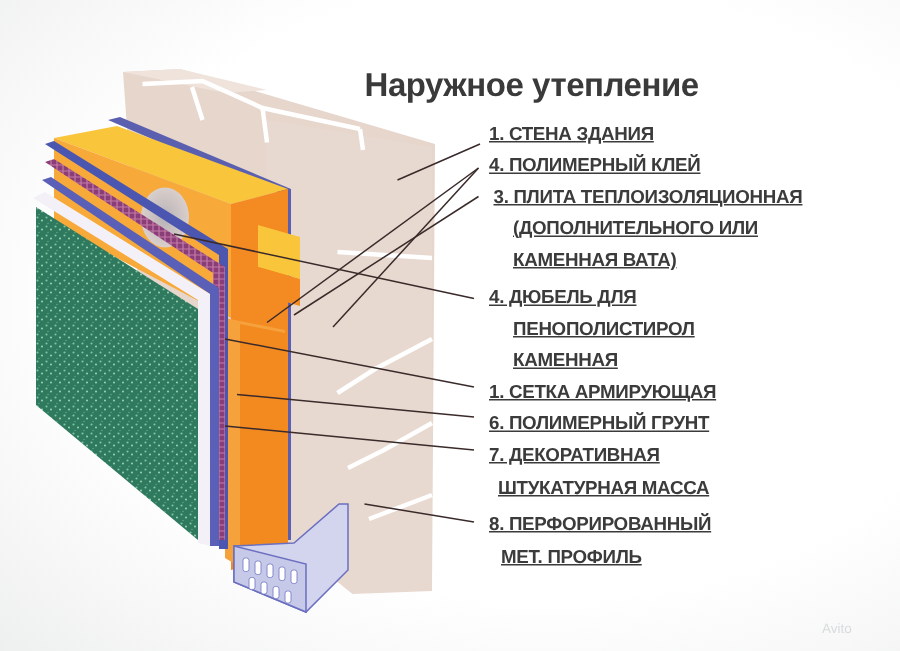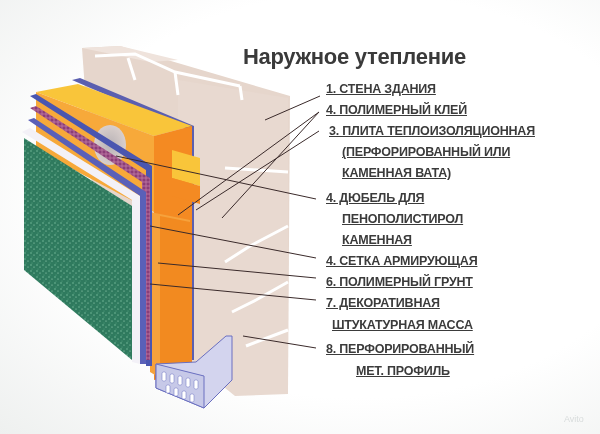--- a/index.html
+++ b/index.html
@@ -24,21 +24,21 @@
     .labels {
       position: absolute; left: 0; top: 0;
     }
     .lbl {
       position: absolute;
       font-size: 12.5px; font-weight: bold; color: #3b3b3b;
       white-space: nowrap; letter-spacing: -0.2px; text-decoration: underline;
     }
     .watermark {
       position: absolute; left: 548px; top: 414px;
-      font-size: 9px; color: #d8dcdc; margin-left: 16px;
+      font-size: 9px; color: #d8dcdc;
     }
   </style>
 </head>
 <body>
 
 <div class="stage">
   <div class="bg-shade"></div>
 
   <svg class="art" width="600" height="434" viewBox="0 0 600 434">
     <defs>
@@ -125,27 +125,27 @@
       <line x1="243" y1="336" x2="316" y2="348"></line>
     </g>
   </svg>
 
   <div class="title">Наружное утепление</div>
 
   <div class="labels">
     <div class="lbl" style="left:326px;top:82px">1. СТЕНА ЗДАНИЯ</div>
     <div class="lbl" style="left:326px;top:103px">4. ПОЛИМЕРНЫЙ КЛЕЙ</div>
     <div class="lbl" style="left:329px;top:124px">3. ПЛИТА ТЕПЛОИЗОЛЯЦИОННАЯ</div>
-    <div class="lbl" style="left:342px;top:145px">(ПЕРФОРИРОВАННЫЙ ИЛИ</div>
+    <div class="lbl" style="left:342px;top:145px">(ДОПОЛНИТЕЛЬНОГО ИЛИ</div>
     <div class="lbl" style="left:342px;top:166px">КАМЕННАЯ ВАТА)</div>
     <div class="lbl" style="left:326px;top:191px">4. ДЮБЕЛЬ ДЛЯ</div>
     <div class="lbl" style="left:342px;top:212px">ПЕНОПОЛИСТИРОЛ</div>
     <div class="lbl" style="left:342px;top:233px">КАМЕННАЯ</div>
-    <div class="lbl" style="left:326px;top:254px">4. СЕТКА АРМИРУЮЩАЯ</div>
+    <div class="lbl" style="left:326px;top:254px">1. СЕТКА АРМИРУЮЩАЯ</div>
     <div class="lbl" style="left:326px;top:275px">6. ПОЛИМЕРНЫЙ ГРУНТ</div>
     <div class="lbl" style="left:326px;top:296px">7. ДЕКОРАТИВНАЯ</div>
     <div class="lbl" style="left:332px;top:318px">ШТУКАТУРНАЯ МАССА</div>
     <div class="lbl" style="left:326px;top:342px">8. ПЕРФОРИРОВАННЫЙ</div>
-    <div class="lbl" style="left:356px;top:364px">МЕТ. ПРОФИЛЬ</div>
+    <div class="lbl" style="left:334px;top:364px">МЕТ. ПРОФИЛЬ</div>
   </div>
 
   <div class="watermark">Avito</div>
 </div>
 
 </body></html>

